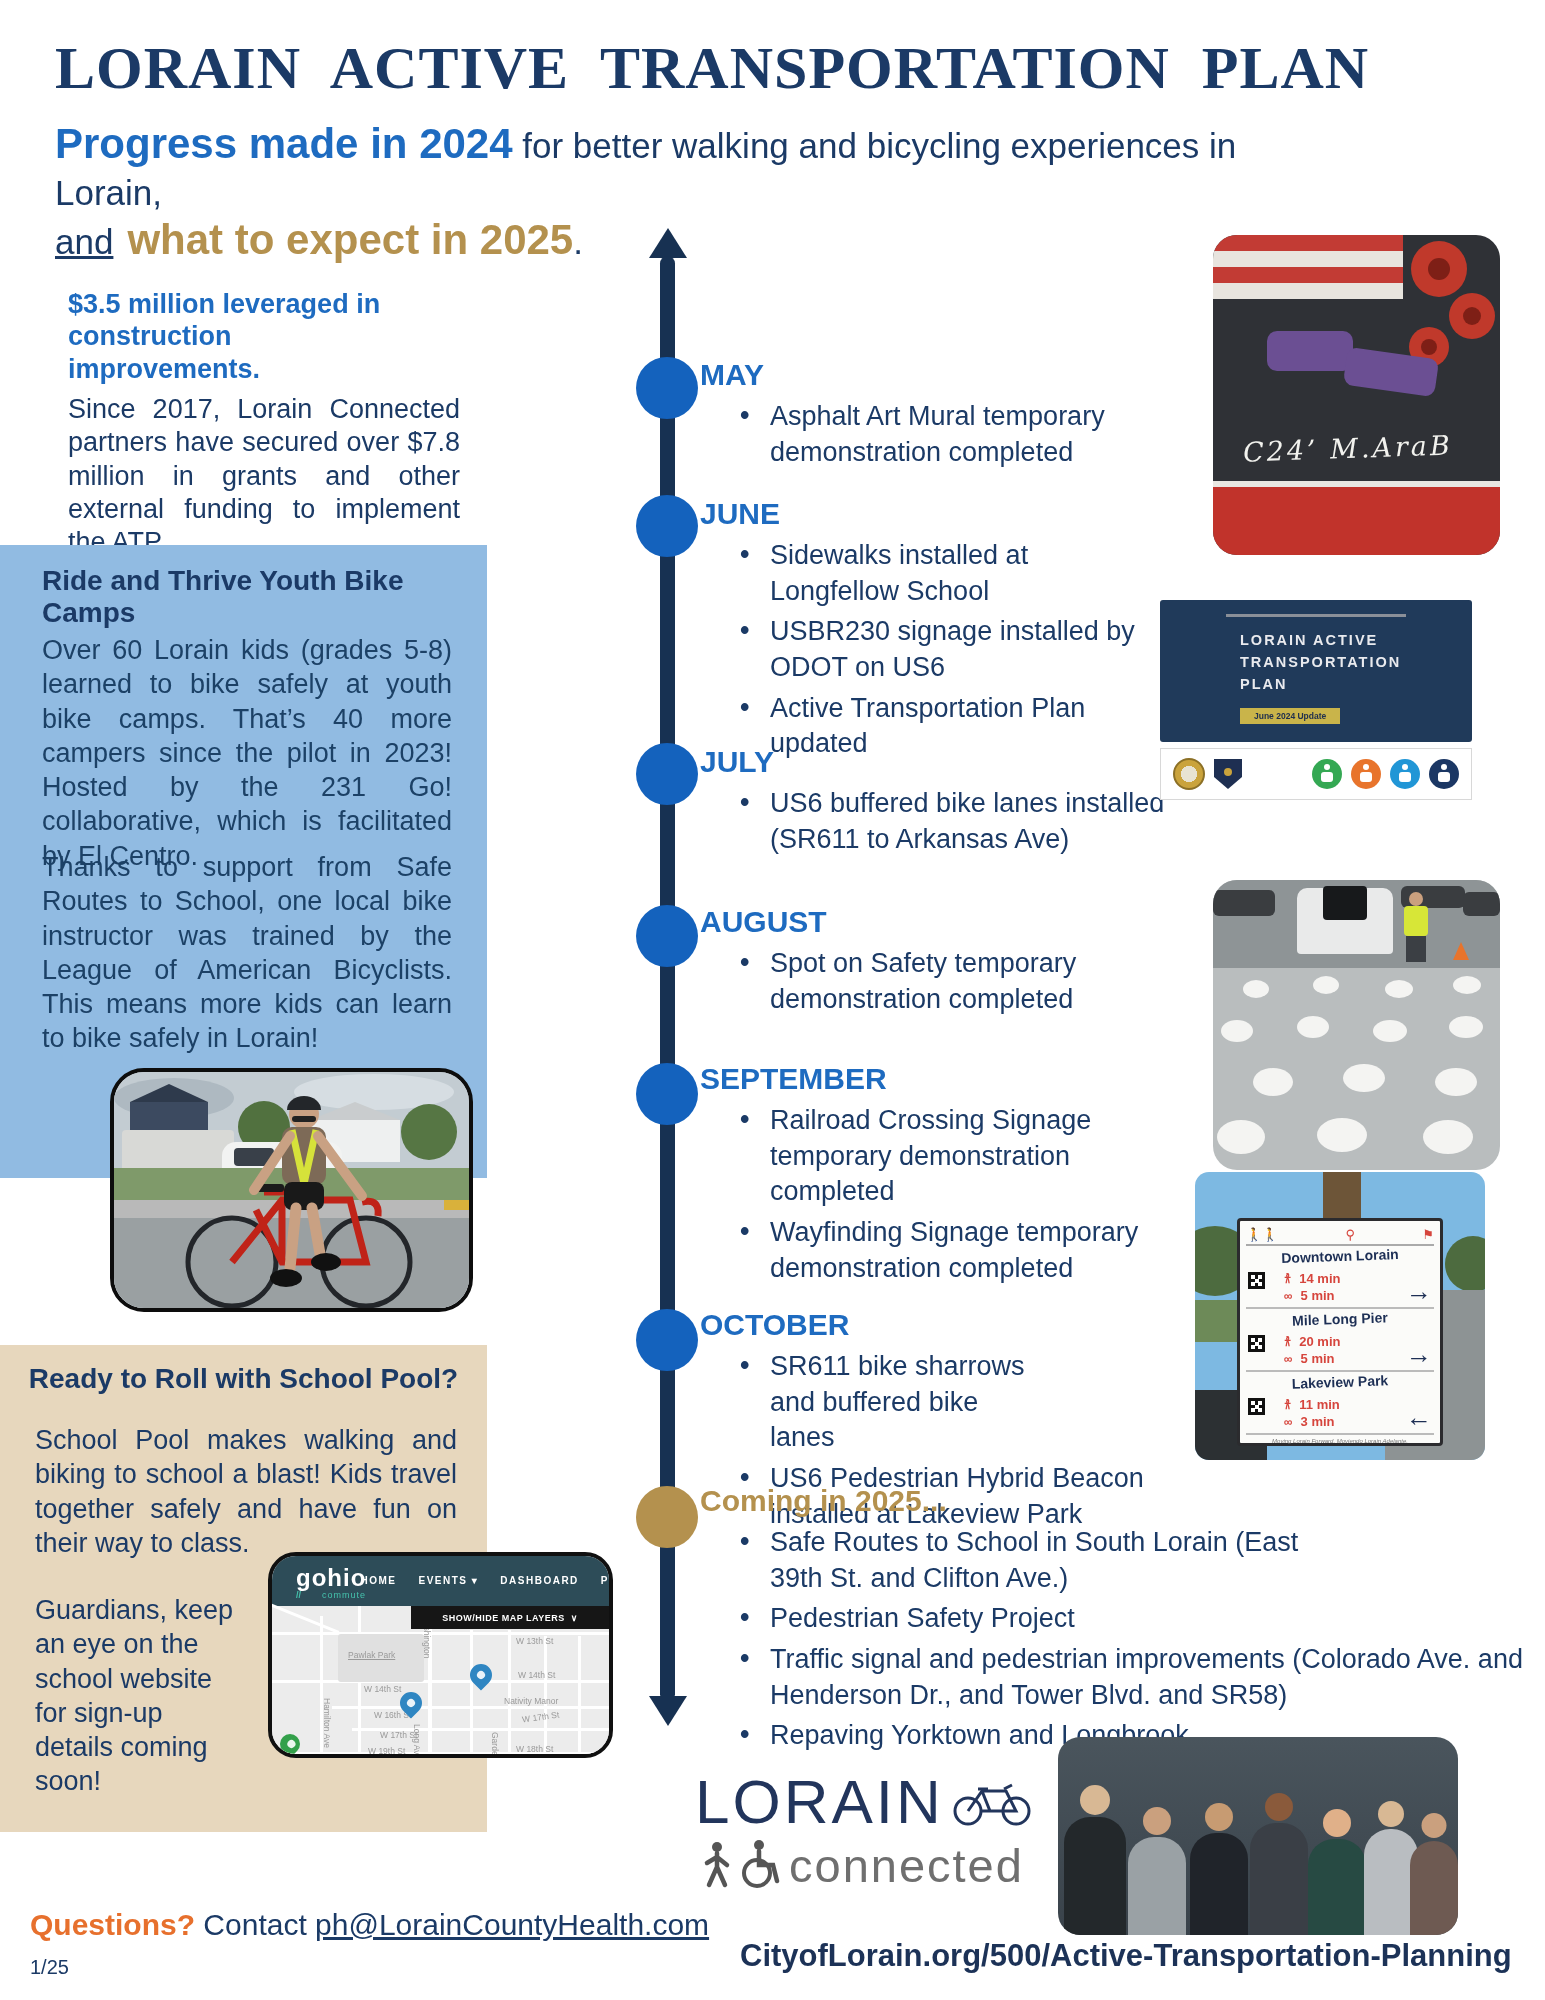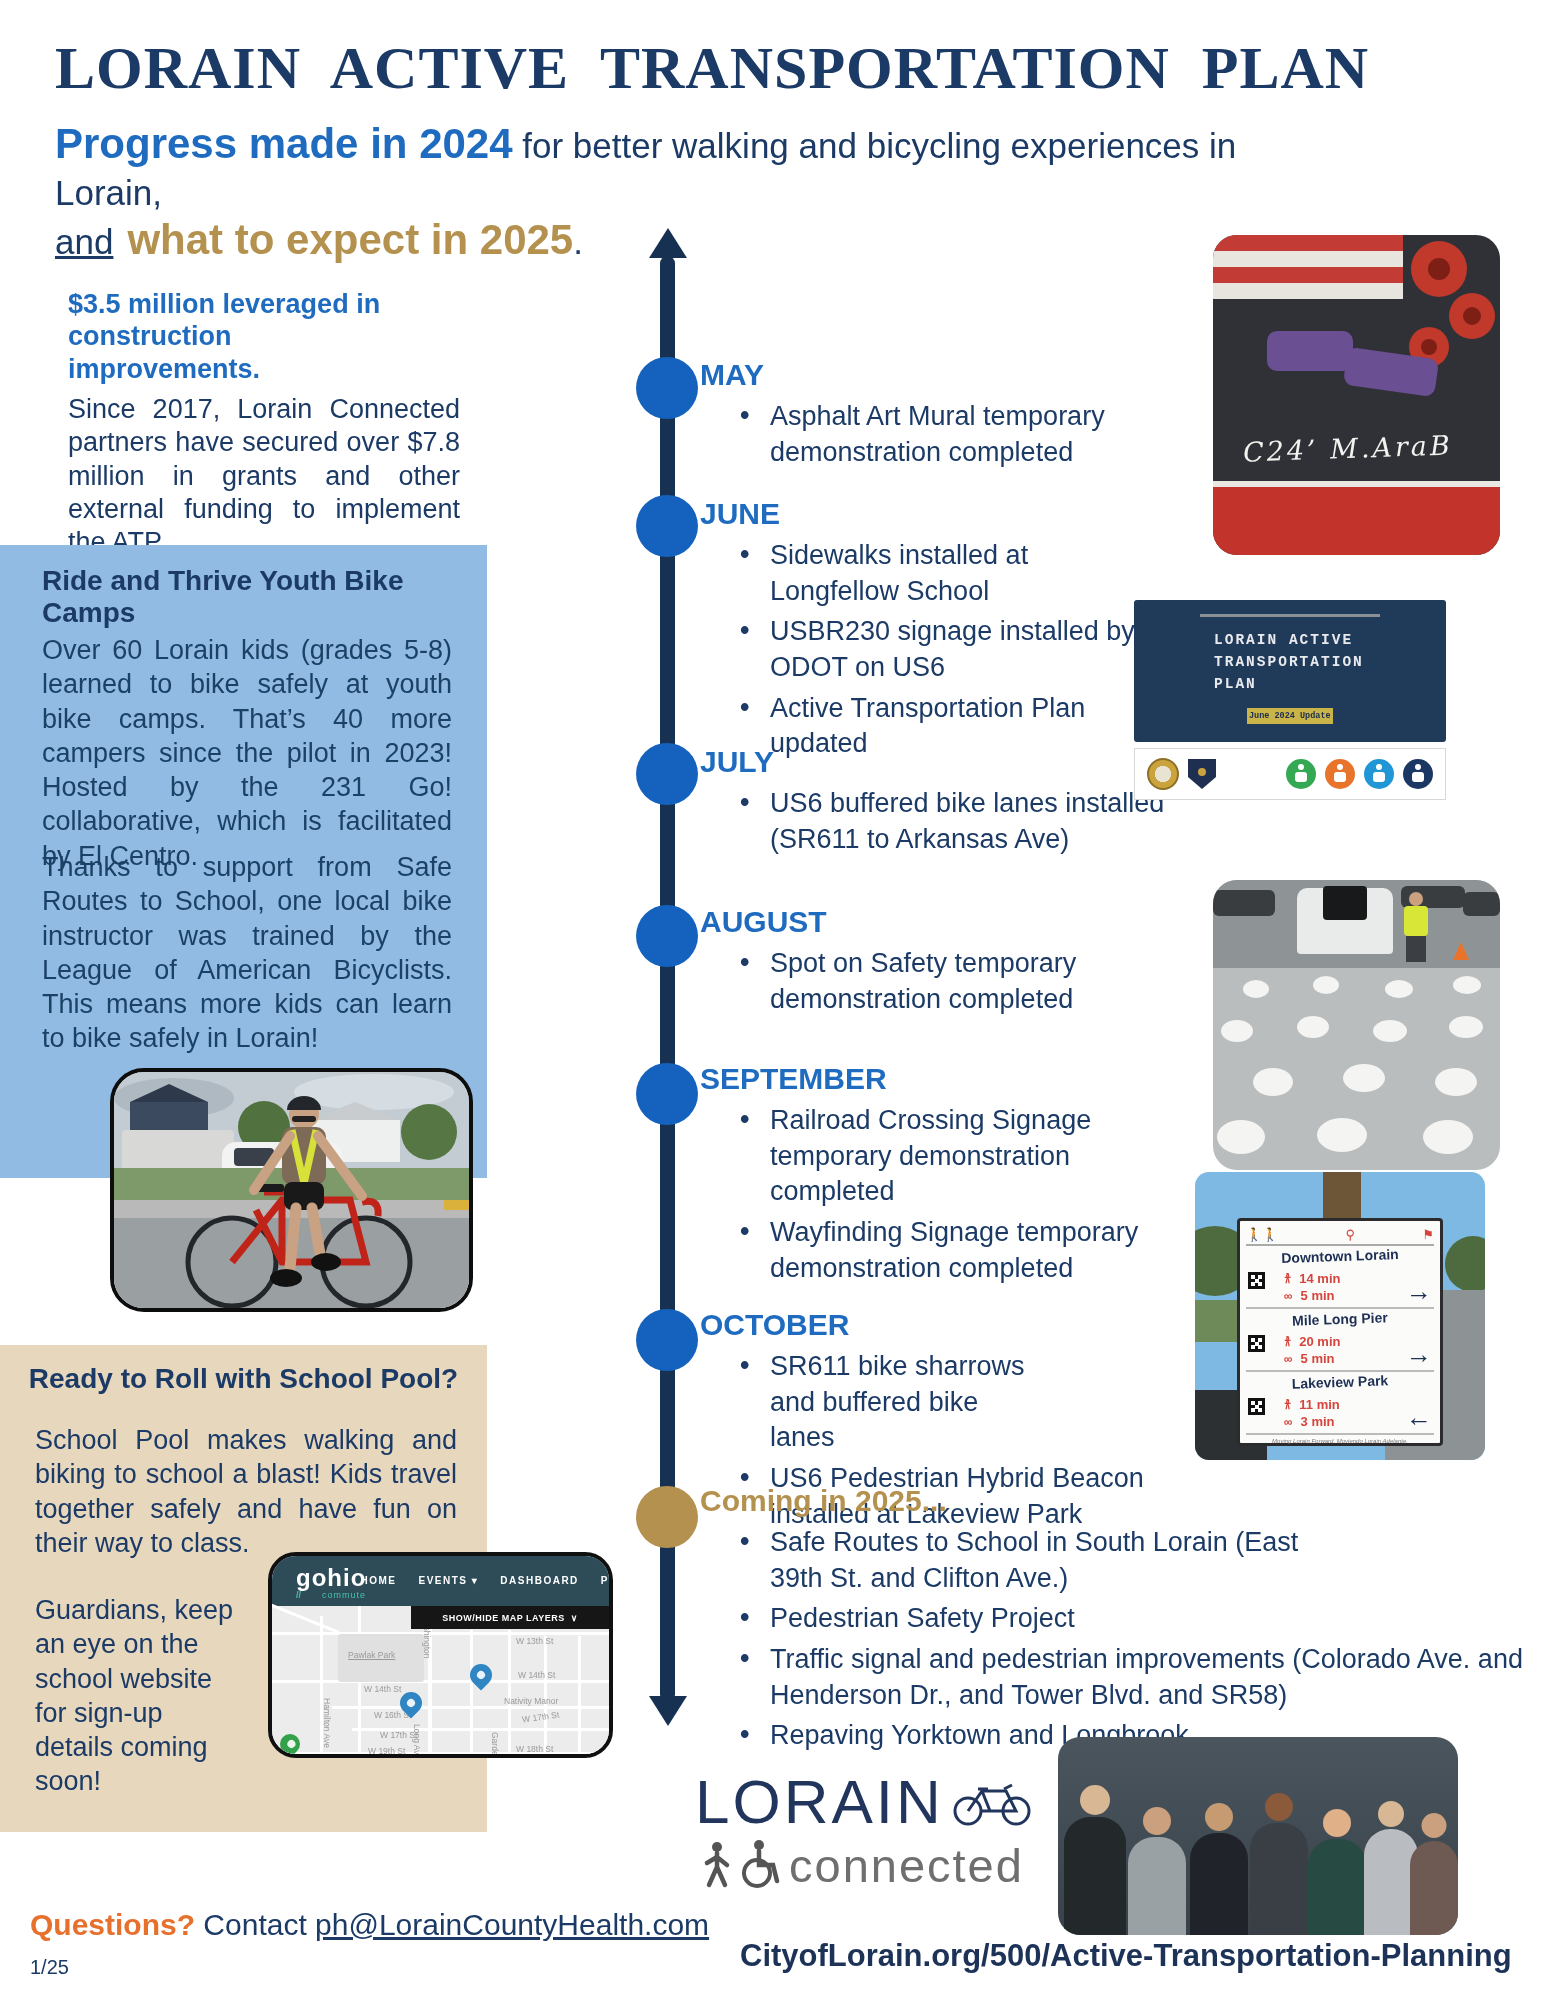--- a/index.html
+++ b/index.html
@@ -81,25 +81,25 @@
   .mural{left:1213px;top:235px;width:287px;height:320px;border-radius:24px;background:#2f3136;}
   .stripe{position:absolute;height:16px;}
   .flower{position:absolute;border-radius:50%;background:#c0392b;}
   .flower::after{content:"";position:absolute;inset:30%;border-radius:50%;background:#7e1f16;}
   .mural-person{position:absolute;background:#6b4f93;border-radius:10px;}
   .mural-sig{position:absolute;left:30px;top:198px;color:#f2f2ee;font-family:"DejaVu Serif",serif;
     font-style:italic;font-size:27px;letter-spacing:3px;transform:rotate(-2deg);}
   .mural-line{position:absolute;left:0;top:246px;width:100%;height:6px;background:#e9e7e1;}
   .mural-red{position:absolute;left:0;top:252px;width:100%;height:68px;background:#c1332b;}
 
-  .atp{position:absolute;left:1134px;top:600px;width:265px;font-family:Liberation Mono, monospace;}
+  .atp{position:absolute;left:1160px;top:600px;width:265px;}
   .atp-cover{position:relative;width:312px;height:142px;background:#203a5a;border-radius:3px;}
   .atp-rule{position:absolute;left:66px;top:14px;width:180px;height:3px;background:#8a8f98;}
   .atp-t{position:absolute;left:80px;top:30px;color:#e9eaee;font-weight:700;font-size:14.5px;letter-spacing:2px;line-height:1.5;}
-  .atp-badge{position:absolute;left:80px;top:108px;background:#c9b44a;color:#20304e;font-size:8.5px;font-weight:700;padding:3px 2px;margin-left:33px;}
+  .atp-badge{position:absolute;left:80px;top:108px;background:#c9b44a;color:#20304e;font-size:8.5px;font-weight:700;padding:3px 14px;}
   .atp-logos{position:relative;margin-top:6px;width:312px;height:52px;background:#fff;border:1px solid #d8d8d8;
     display:flex;align-items:center;gap:9px;padding:0 12px;}
   .seal{width:32px;height:32px;border-radius:50%;background:radial-gradient(circle at 50% 50%,#e8e3d2 0 40%,#caa33c 41% 100%);border:2px solid #8c7026;}
   .shield{width:28px;height:30px;background:#1e2f52;clip-path:polygon(0 0,100% 0,100% 60%,50% 100%,0 60%);position:relative;}
   .shield::after{content:"";position:absolute;left:10px;top:9px;width:8px;height:8px;border-radius:50%;background:#caa33c;}
   .lgc{width:30px;height:30px;border-radius:50%;position:relative;}
   .lgc::before{content:"";position:absolute;left:12px;top:5px;width:6px;height:6px;border-radius:50%;background:#fff;}
   .lgc::after{content:"";position:absolute;left:9px;top:13px;width:12px;height:10px;border-radius:3px;background:#fff;}
   .lgc.spread{margin-left:auto;}
 

